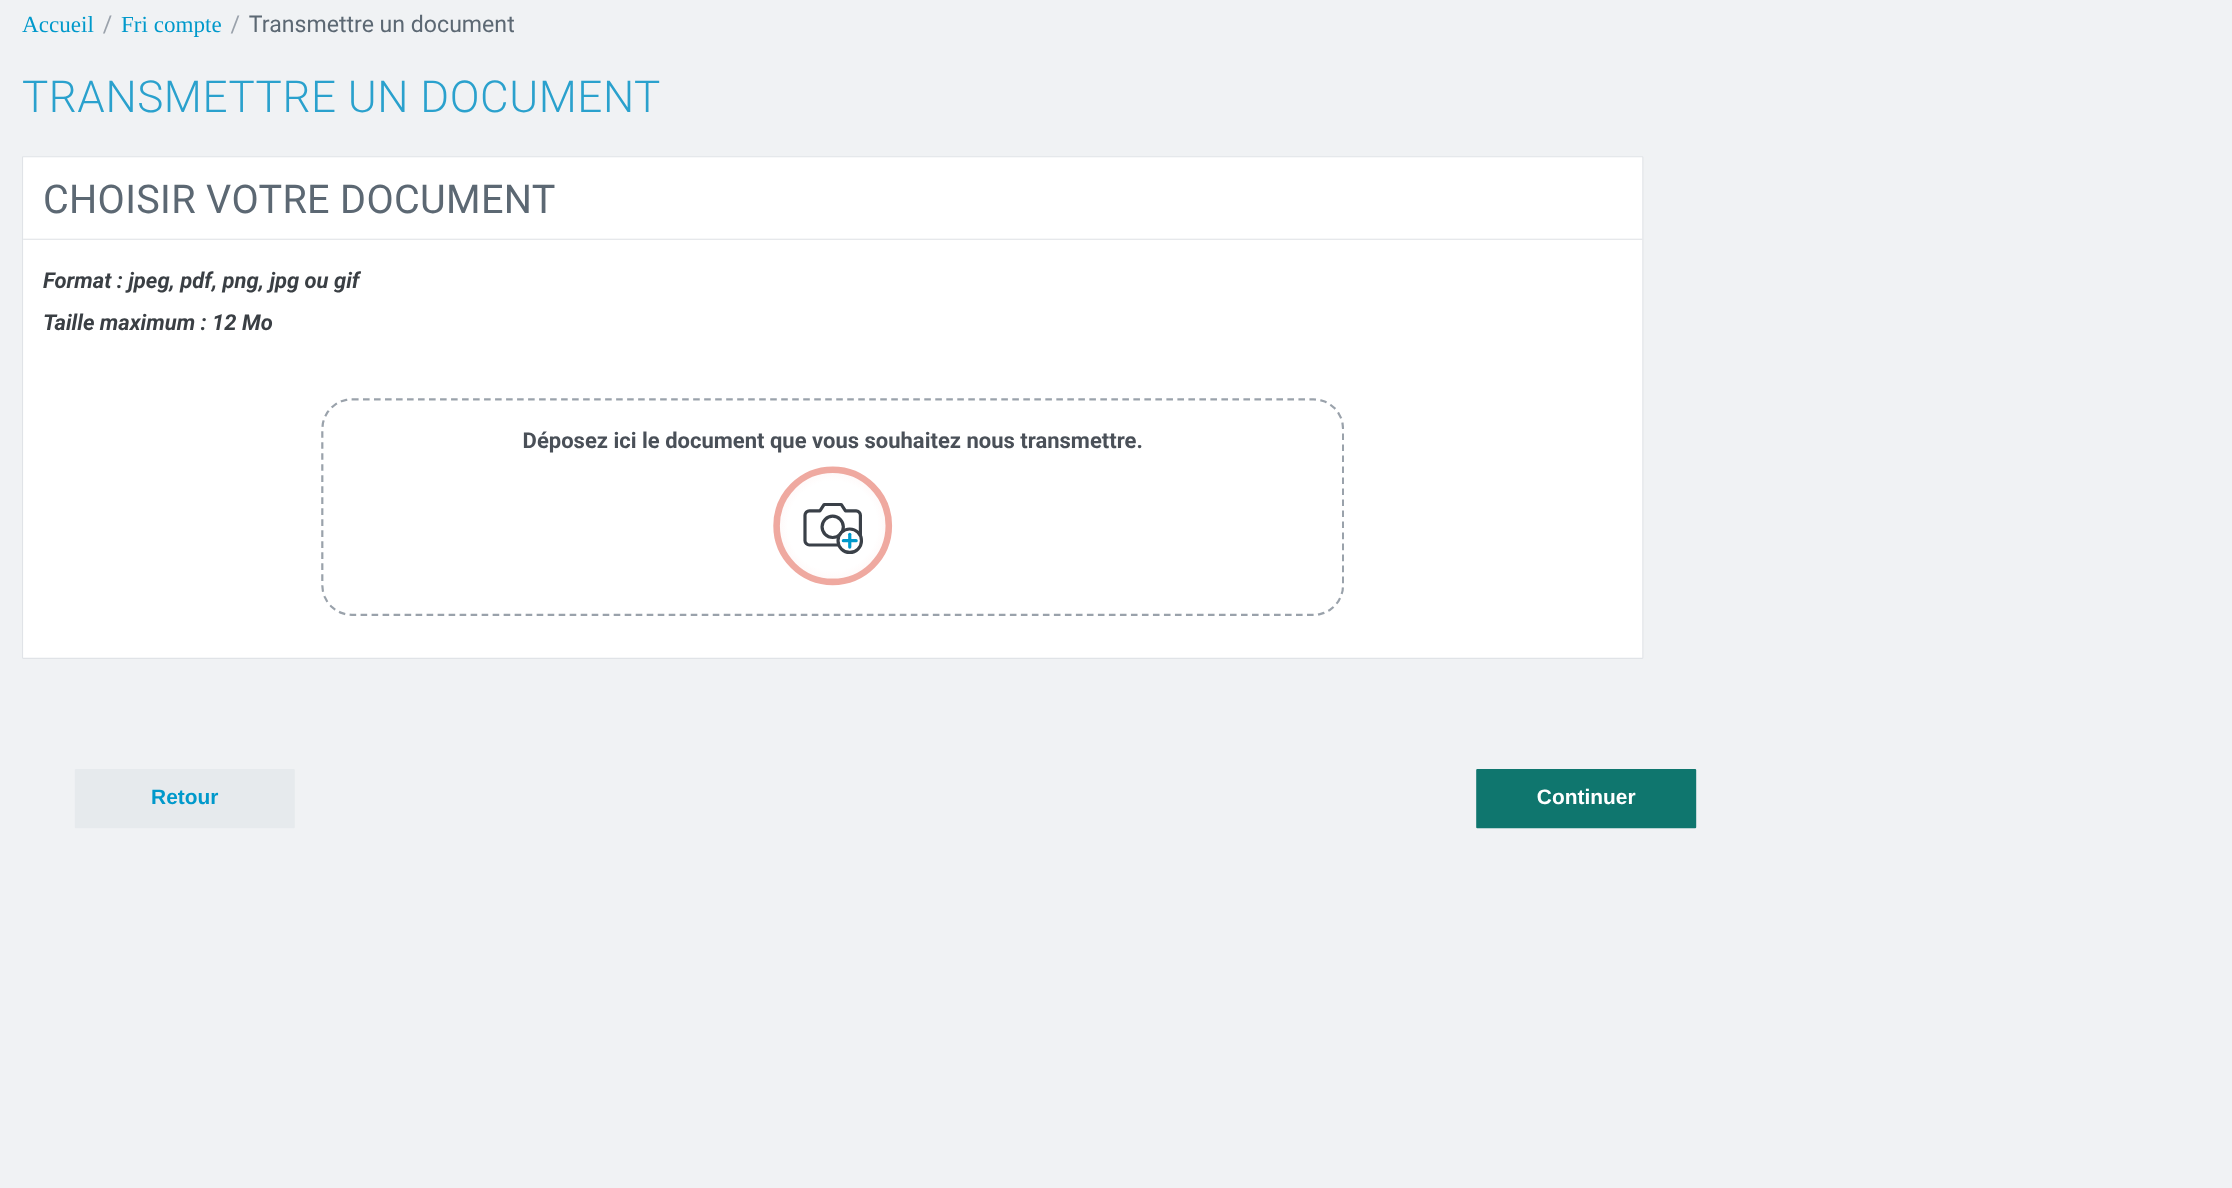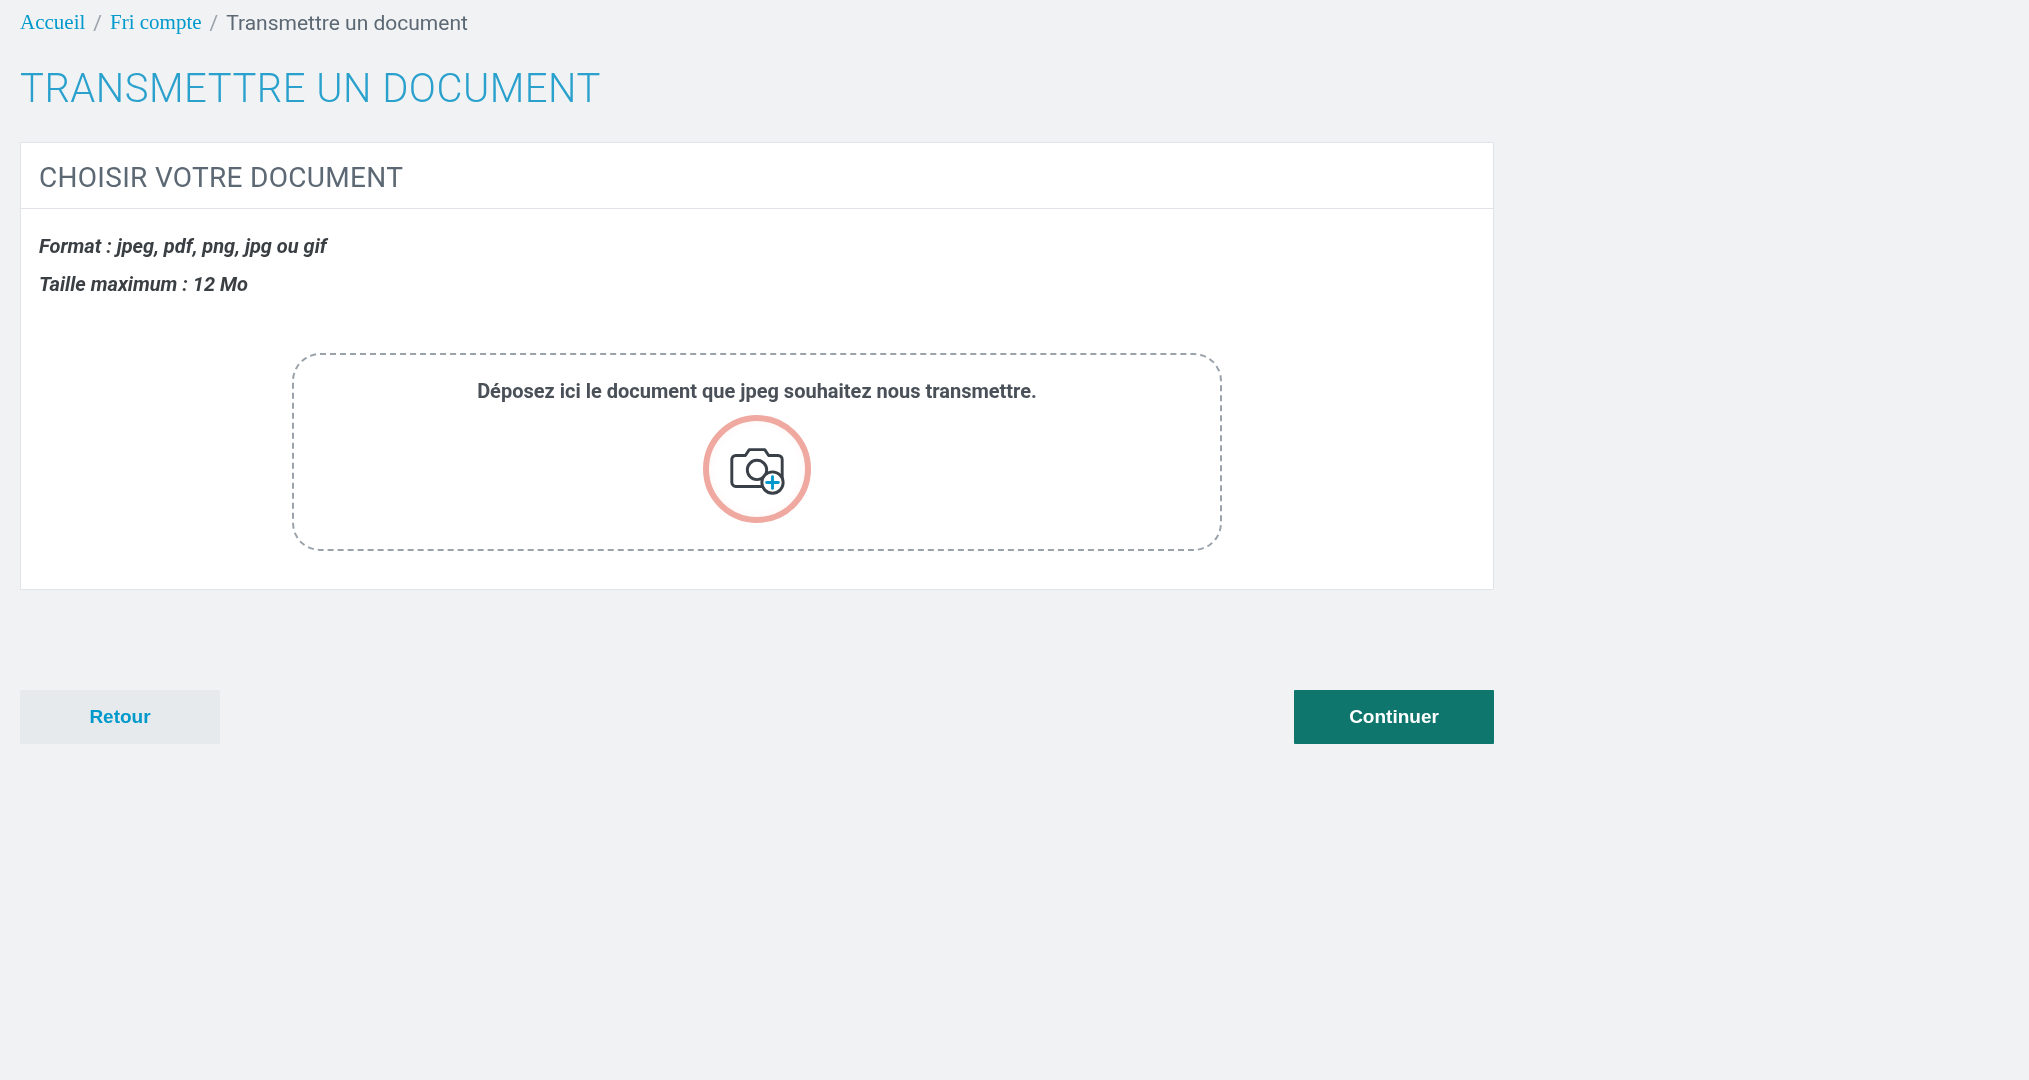--- a/index.html
+++ b/index.html
@@ -45,21 +45,21 @@
       letter-spacing: 0.5px;
     }
     .card {
       background: #fff;
       margin: 0 4px 10px 20px;
       border: 1px solid #e0e3e7;
       border-radius: 1px;
     }
     .card-header {
       padding: 18px 18px 14px 18px;
-      font-size: 28px;
+      font-size: 36px;
       font-weight: 400;
       color: #5c6873;
       border-bottom: 1px solid #e0e3e7;
       letter-spacing: 0.3px;
     }
     .card-body {
       padding: 18px;
     }
     .instructions {
       font-size: 20px;
@@ -103,20 +103,21 @@
     }
     .camera-svg {
       width: 62px;
       height: 62px;
     }
     .actions {
       display: flex;
       justify-content: space-between;
       padding: 90px 4px 20px 20px;
       width: 1498px;
+      margin-left: 48px;
     }
     .btn {
       padding: 16px 40px;
       font-size: 19px;
       font-weight: 600;
       border: none;
       cursor: pointer;
       border-radius: 1px;
     }
     .btn-secondary {
@@ -147,21 +148,21 @@
 
   <div class="card">
     <div class="card-header">CHOISIR VOTRE DOCUMENT</div>
     <div class="card-body">
       <div class="instructions">
         <span class="bold">Format : jpeg, pdf, png, jpg ou gif</span>
         <span class="bold">Taille maximum : 12 Mo</span>
       </div>
 
       <div class="dropzone">
-        <div class="dropzone-text">Déposez ici le document que jpeg souhaitez nous transmettre.</div>
+        <div class="dropzone-text">Déposez ici le document que vous souhaitez nous transmettre.</div>
         <div class="dropzone-icon-wrap">
           <div class="dropzone-icon">
             <svg class="camera-svg" viewBox="0 0 64 64">
               <path d="M 10 18 L 20 18 L 24 12 L 40 12 L 44 18 L 54 18 C 56 18 58 20 58 22 L 58 46 C 58 48 56 50 54 50 L 10 50 C 8 50 6 48 6 46 L 6 22 C 6 20 8 18 10 18 Z" fill="none" stroke="#3a4048" stroke-width="3" stroke-linejoin="round"></path>
               <circle cx="32" cy="33" r="10" fill="none" stroke="#3a4048" stroke-width="3"></circle>
               <circle cx="48" cy="46" r="11" fill="#fff" stroke="#3a4048" stroke-width="3"></circle>
               <line x1="48" y1="40" x2="48" y2="52" stroke="#0099cb" stroke-width="3" stroke-linecap="round"></line>
               <line x1="42" y1="46" x2="54" y2="46" stroke="#0099cb" stroke-width="3" stroke-linecap="round"></line>
             </svg>
           </div>

